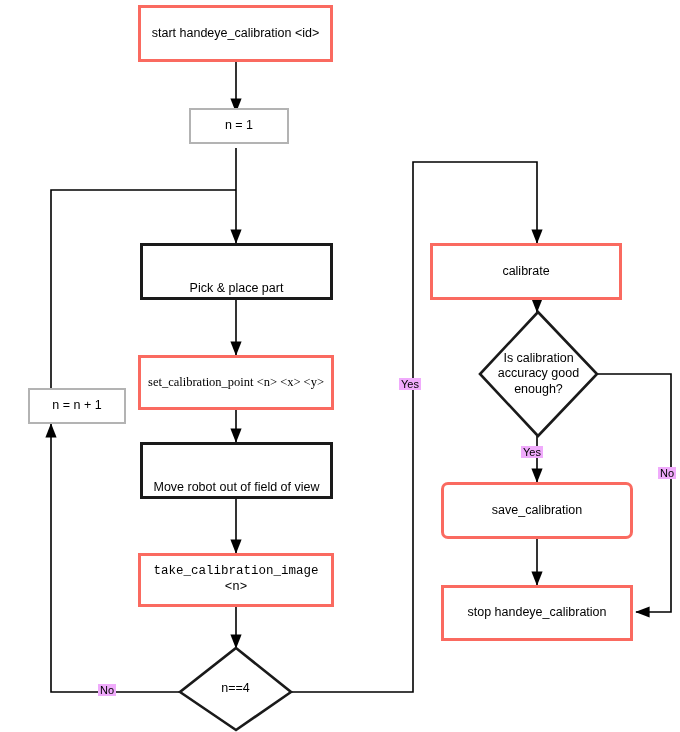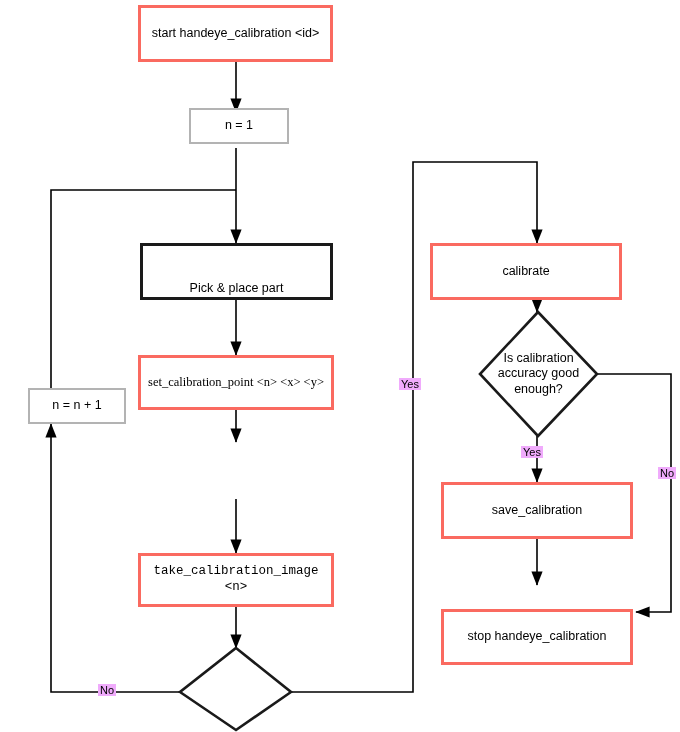--- a/index.html
+++ b/index.html
@@ -113,41 +113,47 @@
   </div>
 
   <div class="node black" style="left:140px; top:243px; width:193px; height:57px;">
     <span>Pick &amp; place part</span>
   </div>
 
   <div class="node red" style="left:138px; top:355px; width:196px; height:55px;font-family:Liberation Serif, serif;">
     <span>set_calibration_point &lt;n&gt; &lt;x&gt; &lt;y&gt;</span>
   </div>
 
+  <div class="node black" style="left:140px; top:442px; width:193px; height:57px;">
+    <span>Move robot out of field of view</span>
+  </div>
 
   <div class="node red" style="left:138px; top:553px; width:196px; height:54px;font-family:Liberation Mono, monospace;">
     <span>take_calibration_image &lt;n&gt;</span>
   </div>
 
   <div class="node gray" style="left:2px; top:388px; width:98px; height:36px;margin-left:26px;">
     <span>n = n + 1</span>
   </div>
 
   <div class="node red" style="left:430px; top:243px; width:192px; height:57px;">
     <span>calibrate</span>
   </div>
 
-  <div class="node red" style="left:441px; top:482px; width:192px; height:57px;">
+  <div class="node red" style="left:441px; top:482px; width:192px; height:57px;border-radius:7px;">
     <span>save_calibration</span>
   </div>
 
-  <div class="node red" style="left:441px; top:585px; width:192px; height:56px;margin-top:24px;">
+  <div class="node red" style="left:441px; top:585px; width:192px; height:56px;">
     <span>stop handeye_calibration</span>
   </div>
 
+  <div class="diamond-wrap" style="left:180px; top:648px; width:111px; height:82px;">
+    <span class="diamond-label">n==4</span>
+  </div>
 
   <div class="diamond-wrap" style="left:480px; top:312px; width:117px; height:124px;">
     <span class="diamond-label" style="width:92px;">Is calibration accuracy good enough?</span>
   </div>
 
   <div class="edge-label" style="left:98px; top:684px;">No</div>
 
   <div class="edge-label" style="left:399px; top:378px;">Yes</div>
 
   <div class="edge-label" style="left:521px; top:446px;">Yes</div>

